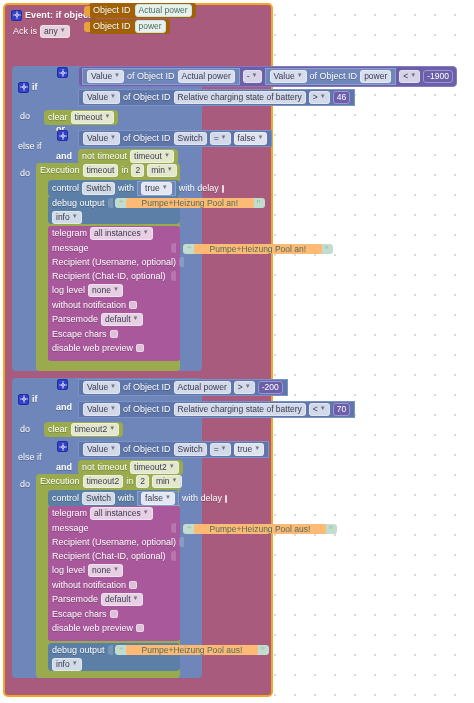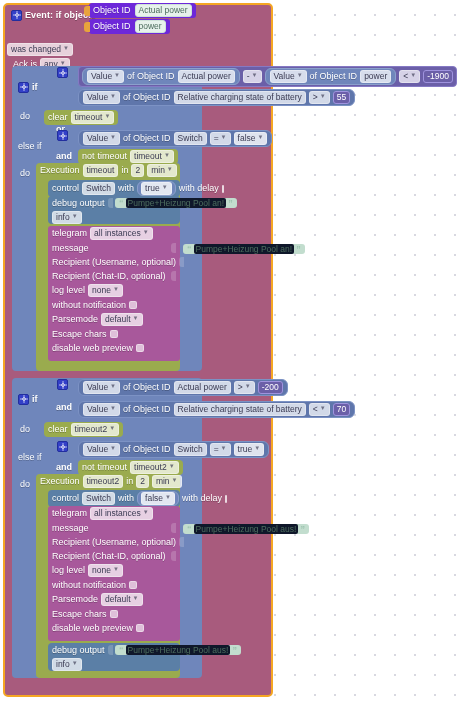--- a/index.html
+++ b/index.html
@@ -54,39 +54,39 @@
   #event-block {
     position:absolute; left:3px; top:3px; width:270px; height:694px;
     background:#a85b7d;
     border:2px solid #f5a623;
     border-radius:5px;
   }
   #event-head { padding:3px 4px 2px 4px; }
   #event-title { font-size:9px; font-weight:bold; letter-spacing:.1px; }
 
   .objid-blk {
-    position:absolute; background:#6d28d9; border-radius:3px;
+    position:absolute; background:#a16207; border-radius:3px;
     padding:1px 4px; display:flex; align-items:center; gap:4px;
   }
   .objid-blk .lbl { color:#ffffff; text-shadow:0 1px 0 rgba(0,0,0,.18); }
   .objid-blk .field { background:#e7f2ec; color:#4d6d5e; border-color:#cfe3d9; }
 
   
   .ptab {
     position:absolute; left:-5px; top:3px; width:6px; height:10px;
     background:#e8a33d; border-radius:3px 0 0 3px;
   }
 
   
   .if-wrap { position:absolute; background:#6f86bb; border-radius:4px; }
 
   .valblk {
     display:inline-flex; align-items:center; gap:3px;
     background:#6f86bb; border:1px solid #8ba0cc;
-    border-radius:6px; padding:1px 4px; white-space:nowrap;text-align:center;
+    border-radius:0; padding:1px 4px; white-space:nowrap;text-align:center;
   }
   .valblk.deep { background:#5f76ab; border-color:#7c92c4; }
 
   .mathblk {
     display:inline-flex; align-items:center; gap:3px;
     background:#6b5fa8; border:1px solid #8579c4;
     border-radius:4px; padding:1px 3px;
   }
   .numblk {
     background:#6b5fa8; border:1px solid #9f93de;
@@ -97,21 +97,21 @@
   .timeblk {
     display:inline-flex; align-items:center; gap:3px;
     background:#9aab4e; border-radius:4px; padding:1px 4px;
   }
   .textblk {
     display:inline-flex; align-items:center; gap:2px;
     background:#c2ddce; border-radius:3px; padding:0px 4px;
     color:#5b7a6a;
   }
   .textblk .q { color:#9ec4b0; font-size:9px; font-weight:bold; }
-  .textblk .tx { background:#0f172a; border-radius:2px; padding:0 2px; color:#4d6d5e; font-size:8.5px; }
+  .textblk .tx { background:#fdba74; border-radius:2px; padding:0 16px; color:#4d6d5e; font-size:8.5px; }
 
   .ctrlblk { background:#5b7fa6; border-radius:4px; }
   .tgblk   { background:#a8589b; border-radius:3px; }
 
   .exec-wrap { background:#9aab4e; border-radius:4px; }
 
   .if-kw { font-weight:bold; }
   .op { font-weight:bold; }
 </style>
 </head>
@@ -127,26 +127,20 @@
               <line x1="12" y1="1" x2="12" y2="5"></line>
               <line x1="12" y1="19" x2="12" y2="23"></line>
               <line x1="1" y1="12" x2="5" y2="12"></line>
               <line x1="19" y1="12" x2="23" y2="12"></line>
             </g>
           </svg>
       </span>
       <span class="lbl" id="event-title">Event: if objects</span>
     </div>
   </div>
-  <div class="row" style="padding-left:2px;margin-top:18px;">
-    <span class="field">
-      <span>was changed</span>
-        <span class="caret">▼</span>
-    </span>
-  </div>
   <div class="row" style="padding-left:8px;">
     <span class="lbl">Ack is</span>
     <span class="field">
       <span>any</span>
         <span class="caret">▼</span>
     </span>
   </div>
 </div>
 
 <div class="objid-blk" style="left:89px; top:3px;">
@@ -228,21 +222,21 @@
   <span class="field">
       <span>Value</span>
       <span class="caret">▼</span>
     </span>
   <span class="lbl">of Object ID</span>
   <span class="field">Relative charging state of battery</span>
   <span class="field">
       <span>&gt;</span>
       <span class="caret">▼</span>
     </span>
-  <span class="numblk">55</span>
+  <span class="numblk">46</span>
 </div>
 
 <div style="position:absolute;left:20px;top:111px;">
   <span class="lbl">do</span>
 </div>
 <div class="timeblk" style="position:absolute;left:44px;top:110px;">
   <span class="lbl">clear</span>
   <span class="field">
       <span>timeout</span>
       <span class="caret">▼</span>

